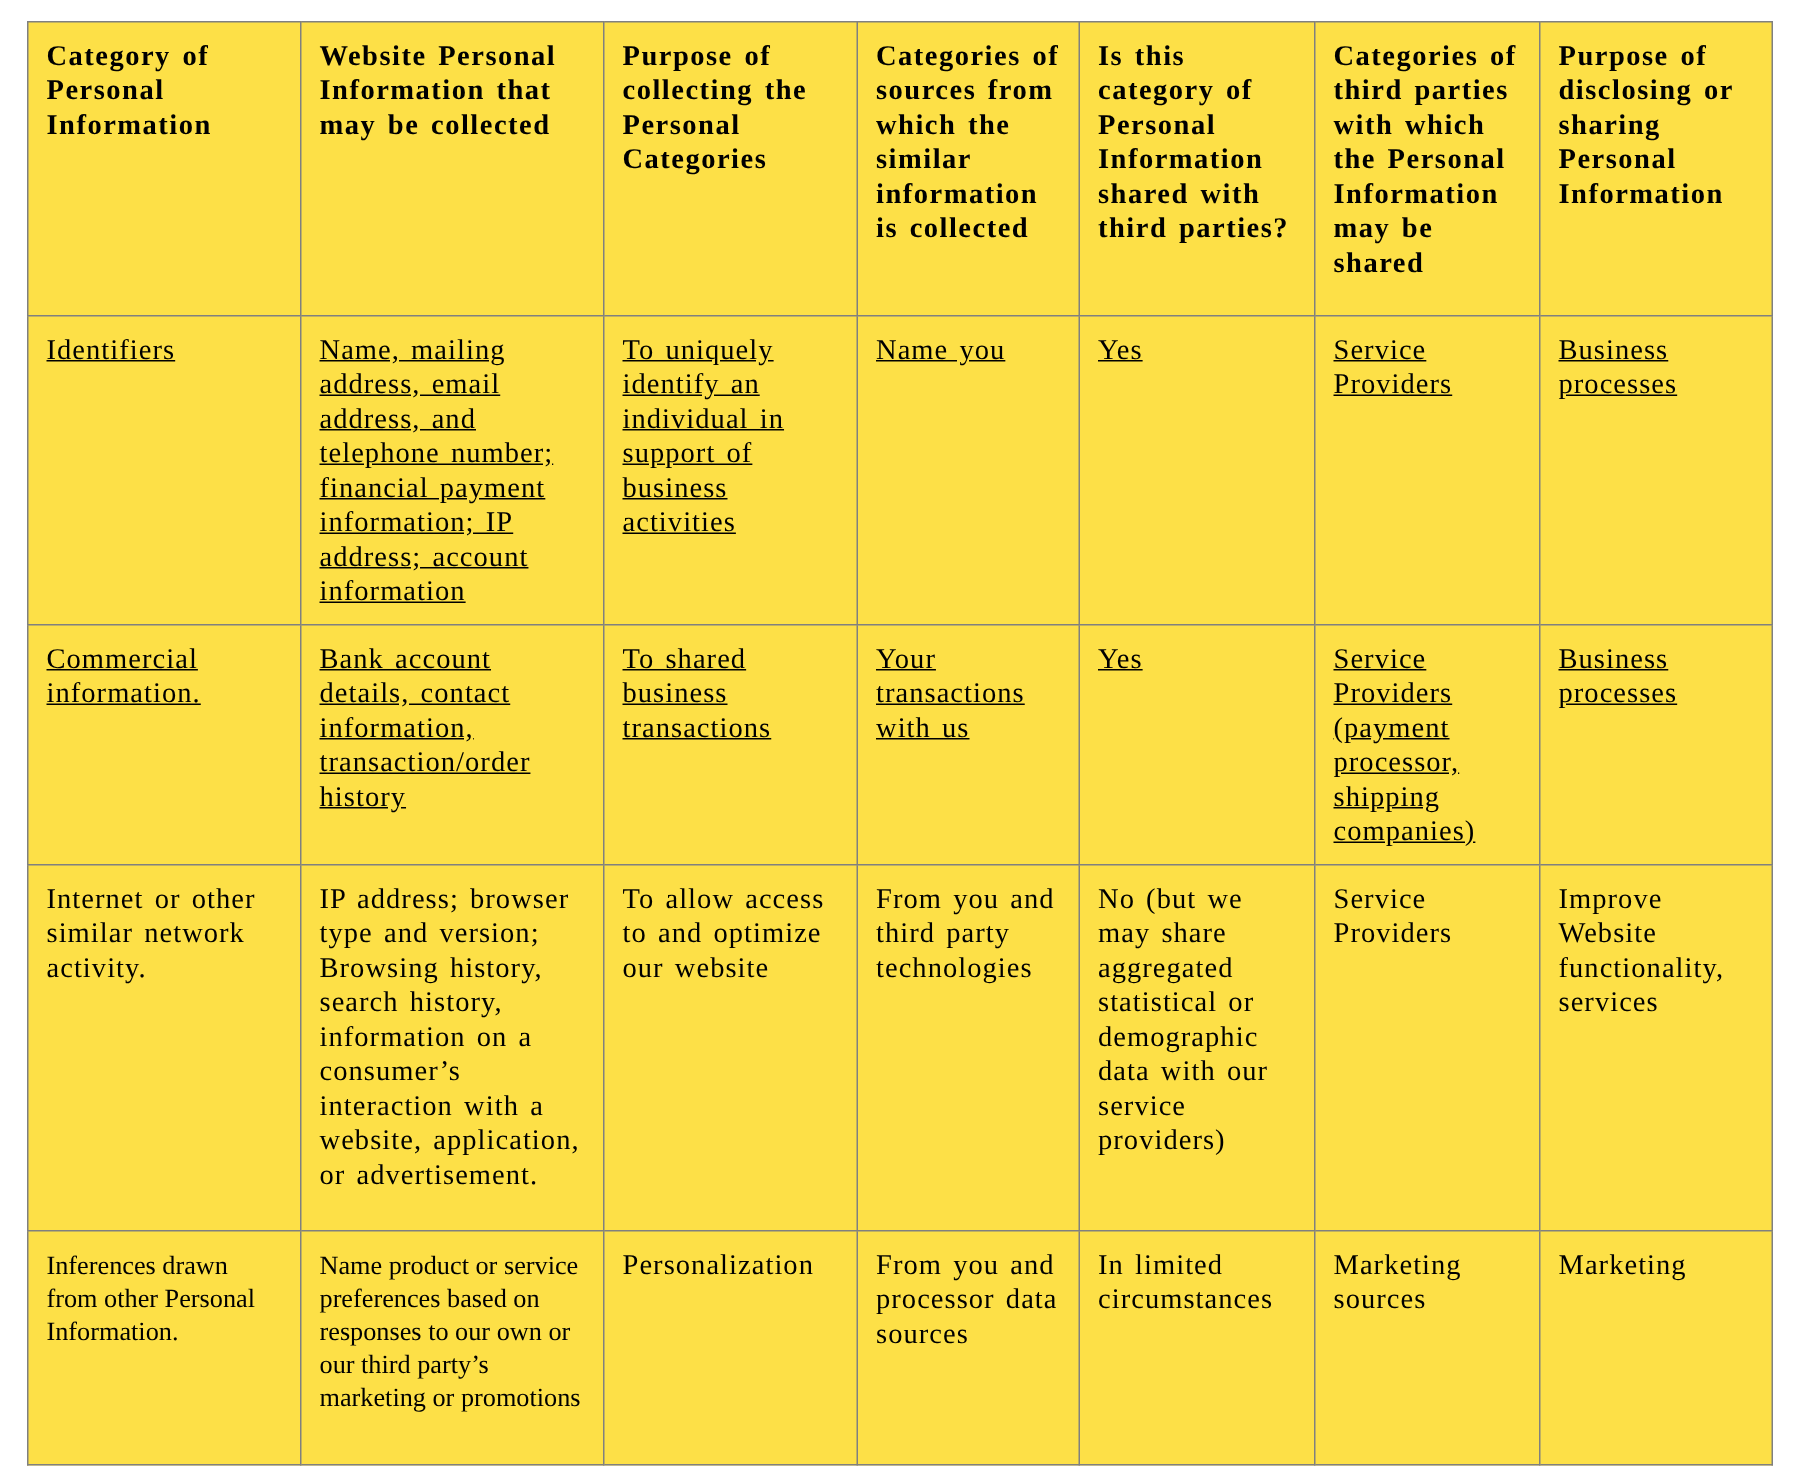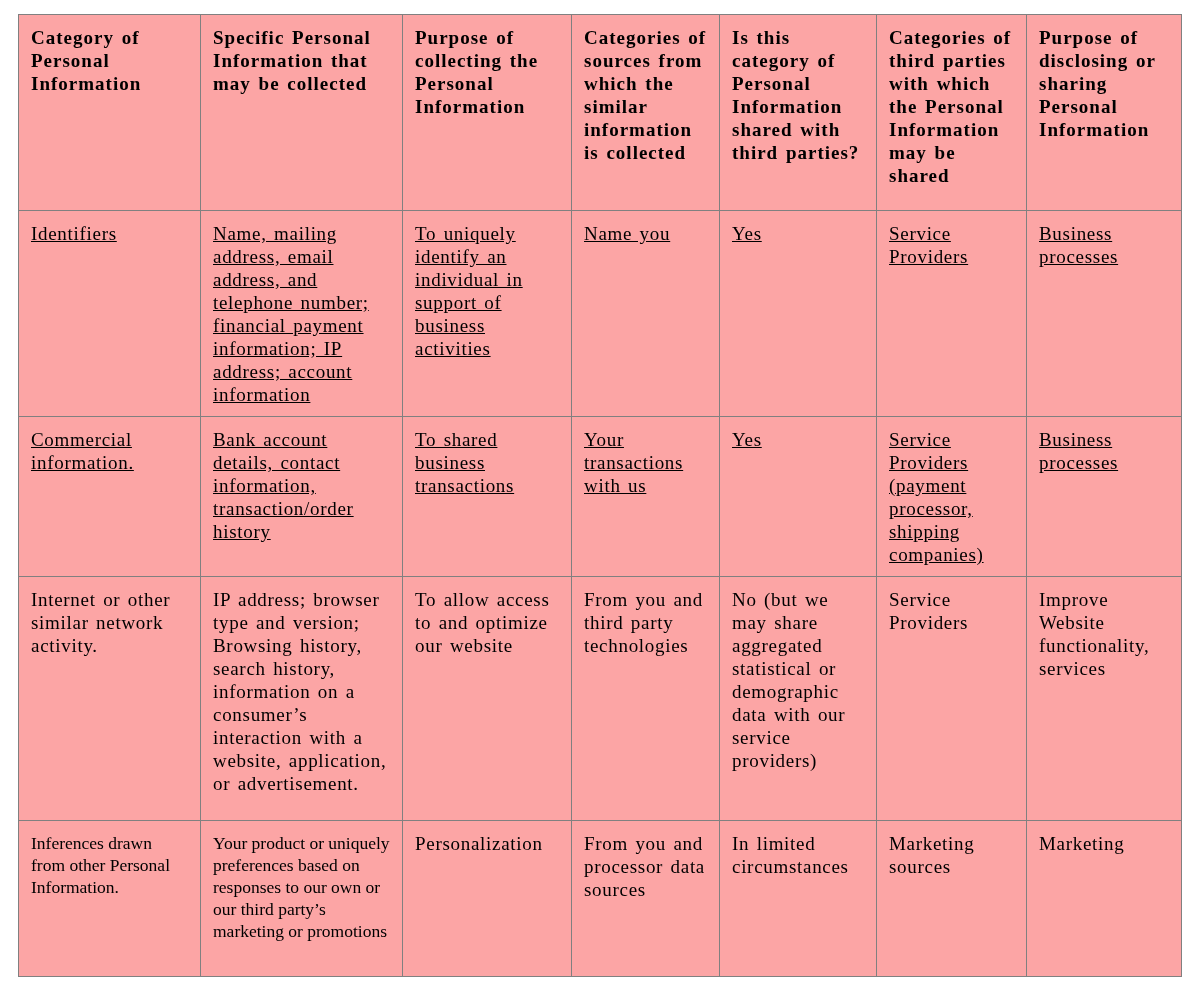--- a/index.html
+++ b/index.html
@@ -16,21 +16,21 @@
     width: 1196px;
     height: 984px;
     background: #ffffff;
     overflow: hidden;
   }
   table.privacy-table {
     border-collapse: collapse;
     table-layout: fixed;
     margin: 14px 0 0 18px;
     width: 1163px;
-    background: #fca5a5;
+    background: #fde047;
     padding-left: 31px;
   }
   table.privacy-table th,
   table.privacy-table td {
     border: 1px solid #808080;
     vertical-align: top;
     text-align: left;
     padding: 11px 12px 10px 12px;
     font-size: 19px;
     line-height: 23px;
@@ -66,22 +66,22 @@
       <col style="width:202px">
       <col style="width:169px">
       <col style="width:148px">
       <col style="width:157px">
       <col style="width:150px">
       <col style="width:155px">
     </colgroup>
     <tbody>
       <tr class="hdr-row">
         <th>Category of Personal Information</th>
-        <th>Specific Personal Information that may be collected</th>
-        <th>Purpose of collecting the Personal Information</th>
+        <th>Website Personal Information that may be collected</th>
+        <th>Purpose of collecting the Personal Categories</th>
         <th>Categories of sources from which the similar information is collected</th>
         <th>Is this category of Personal Information shared with third parties?</th>
         <th>Categories of third parties with which the Personal Information may be shared</th>
         <th>Purpose of disclosing or sharing Personal Information</th>
       </tr>
       <tr class="row-0">
         <td>Identifiers</td>
         <td>Name, mailing address, email address, and telephone number; financial payment information; IP address; account information</td>
         <td>To uniquely identify an individual in support of business activities</td>
         <td>Name you</td>
@@ -102,21 +102,21 @@
         <td>Internet or other similar network activity.</td>
         <td>IP address; browser type and version; Browsing history, search history, information on a consumer’s interaction with a website, application, or advertisement.</td>
         <td>To allow access to and optimize our website</td>
         <td>From you and third party technologies</td>
         <td>No (but we may share aggregated statistical or demographic data with our service providers)</td>
         <td>Service Providers</td>
         <td>Improve Website functionality, services</td>
       </tr>
       <tr class="row-3">
         <td class="alt-font">Inferences drawn from other Personal Information.</td>
-        <td class="alt-font">Your product or uniquely preferences based on responses to our own or our third party’s marketing or promotions</td>
+        <td class="alt-font">Name product or service preferences based on responses to our own or our third party’s marketing or promotions</td>
         <td>Personalization</td>
         <td>From you and processor data sources</td>
         <td>In limited circumstances</td>
         <td>Marketing sources</td>
         <td>Marketing</td>
       </tr>
     </tbody>
   </table>
 </div>
 

